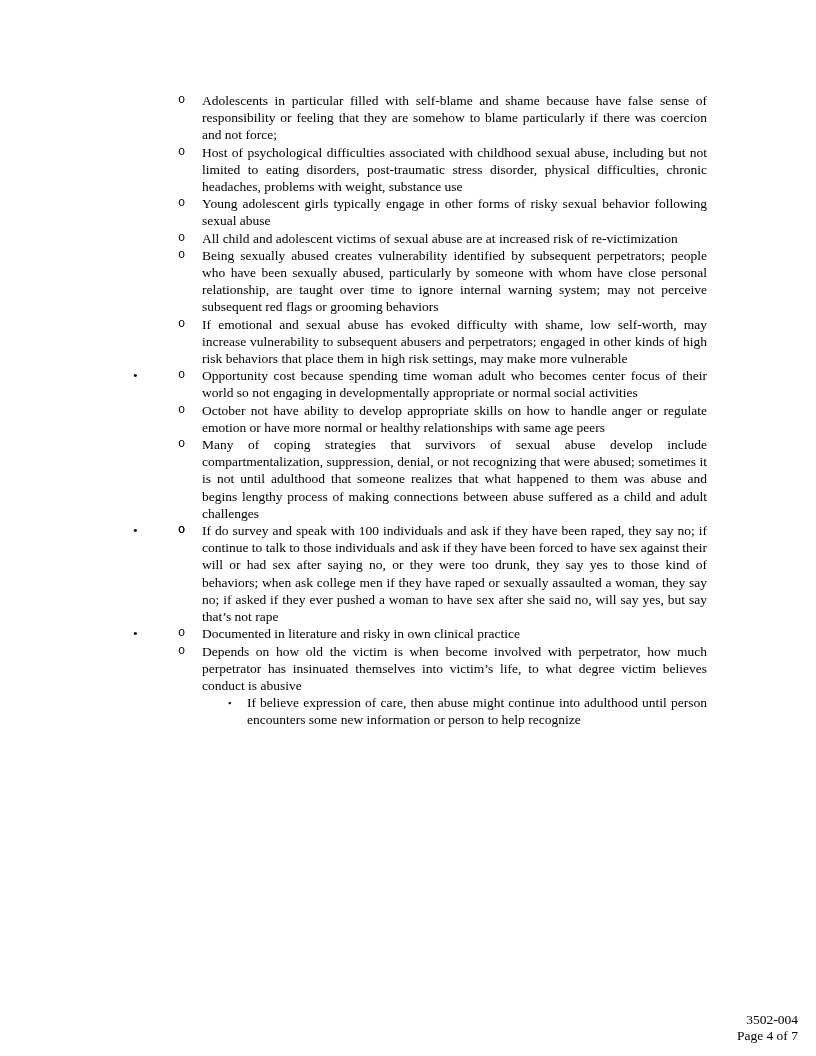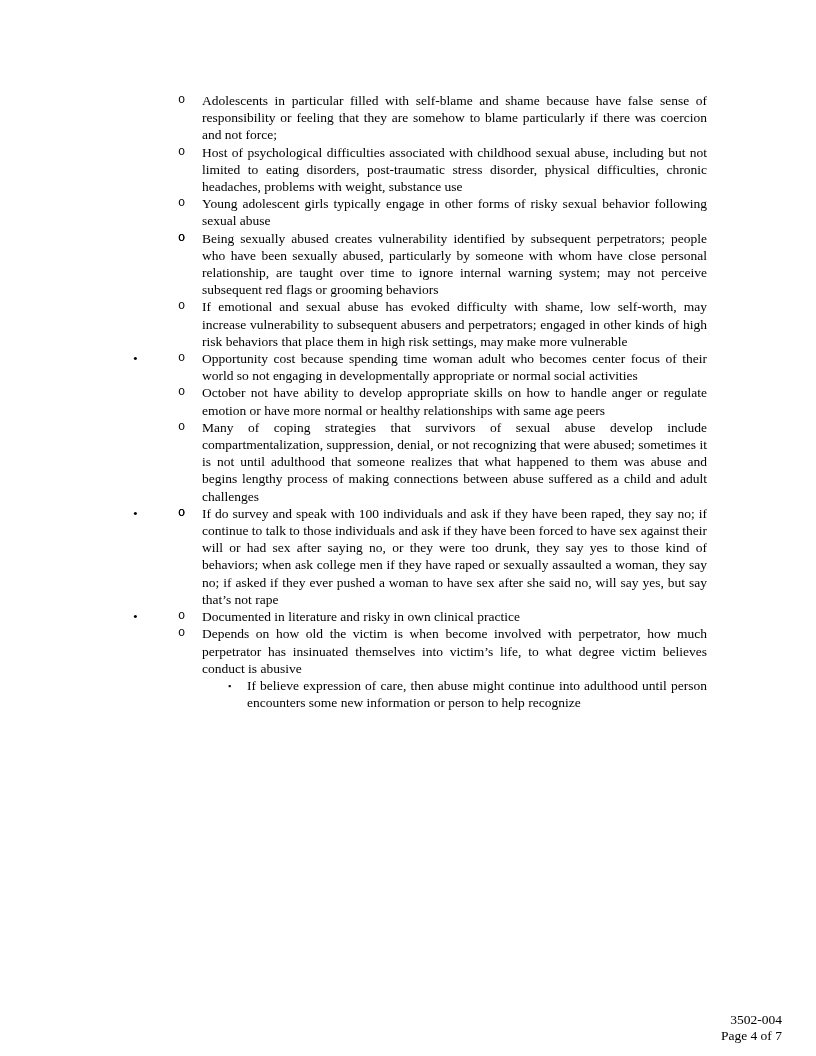--- a/index.html
+++ b/index.html
@@ -44,21 +44,21 @@
     font-family: "Liberation Mono", monospace;
     font-size: 12px;
   }
   .level-3 .marker {
     left: -19px;
     font-size: 8.5px;
     top: 1px;
   }
   .page-footer {
     position: absolute;
-    right: 34px;
+    right: 18px;
     bottom: 13px;
     text-align: right;
     font-size: 13.5px;
     line-height: 15.5px;
   }
 </style>
 </head>
 <body>
 
 <div class="doc-page">
@@ -72,20 +72,21 @@
       <div class="item level-2">
         <span class="marker">o</span>
         <span class="text">Host of psychological difficulties associated with childhood sexual abuse, including but not limited to eating disorders, post-traumatic stress disorder, physical difficulties, chronic headaches, problems with weight, substance use</span>
       </div>
       <div class="item level-2">
         <span class="marker">o</span>
         <span class="text">Young adolescent girls typically engage in other forms of risky sexual behavior following sexual abuse</span>
       </div>
       <div class="item level-2">
         <span class="marker">o</span>
+        <span class="text">All child and adolescent victims of sexual abuse are at increased risk of re-victimization</span>
       </div>
       <div class="item level-2">
         <span class="marker">o</span>
         <span class="text">Being sexually abused creates vulnerability identified by subsequent perpetrators; people who have been sexually abused, particularly by someone with whom have close personal relationship, are taught over time to ignore internal warning system; may not perceive subsequent red flags or grooming behaviors</span>
       </div>
       <div class="item level-2">
         <span class="marker">o</span>
         <span class="text">If emotional and sexual abuse has evoked difficulty with shame, low self-worth, may increase vulnerability to subsequent abusers and perpetrators; engaged in other kinds of high risk behaviors that place them in high risk settings, may make more vulnerable</span>
       </div>
       <div class="item level-1">

